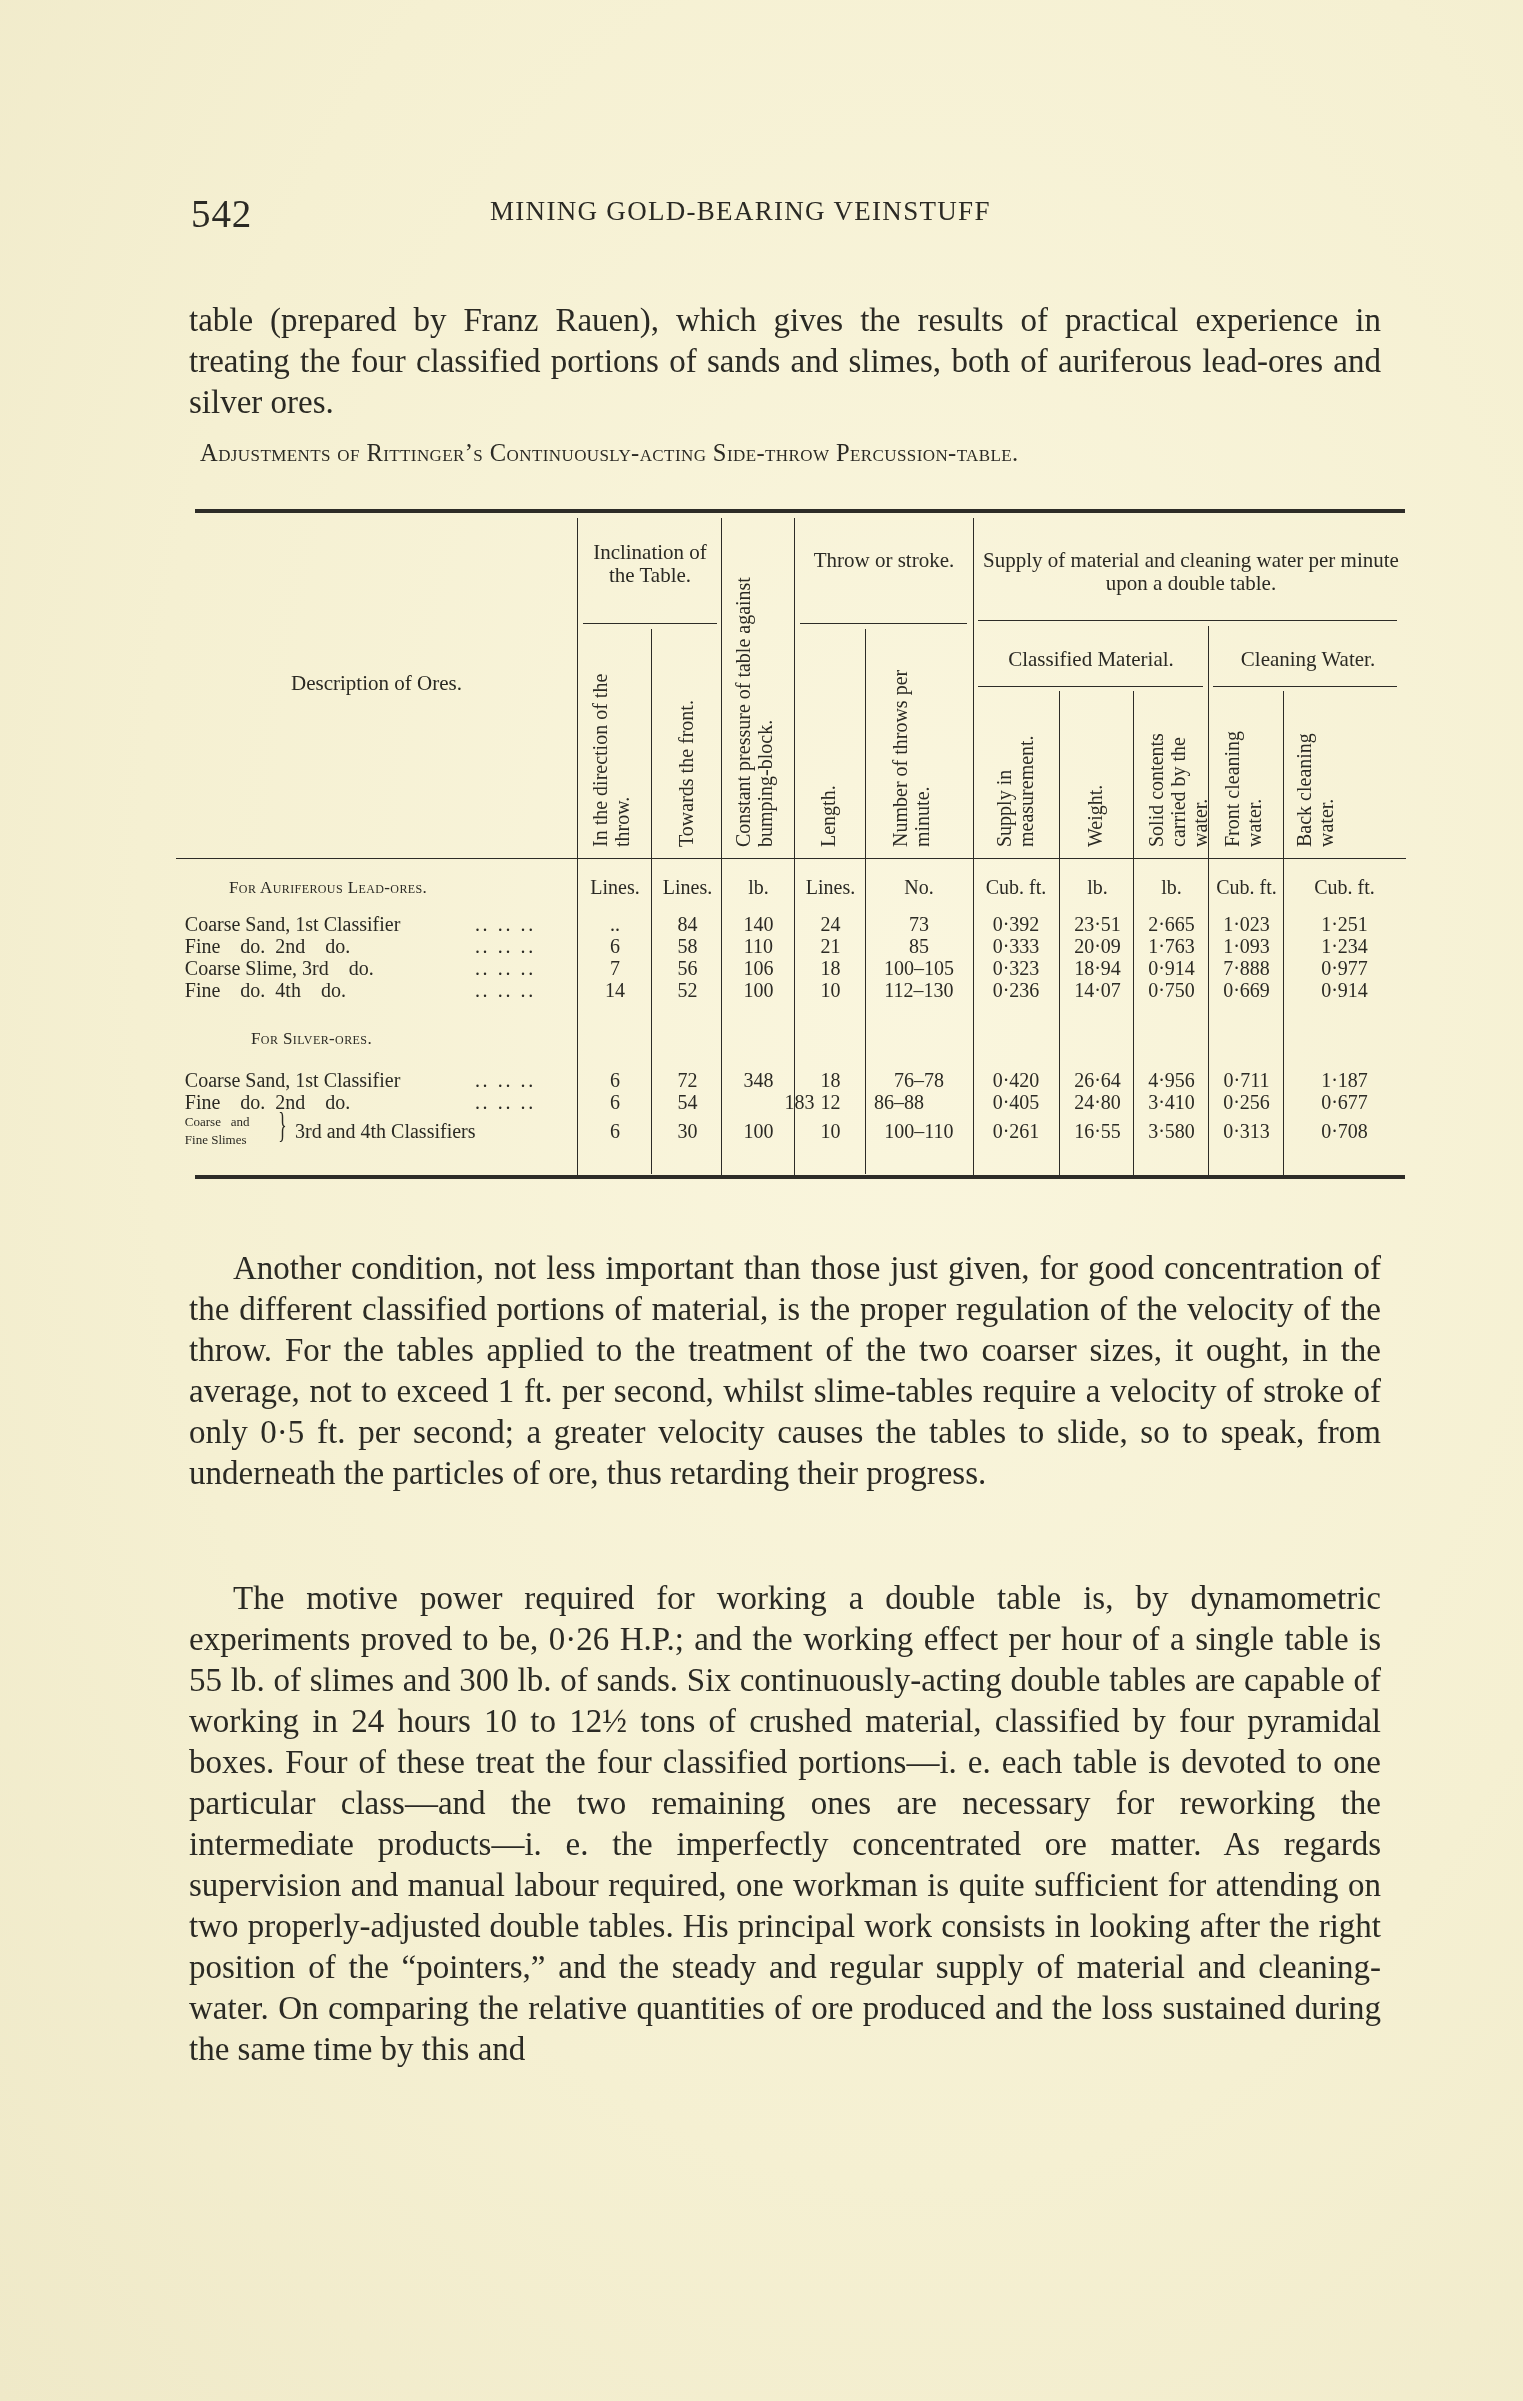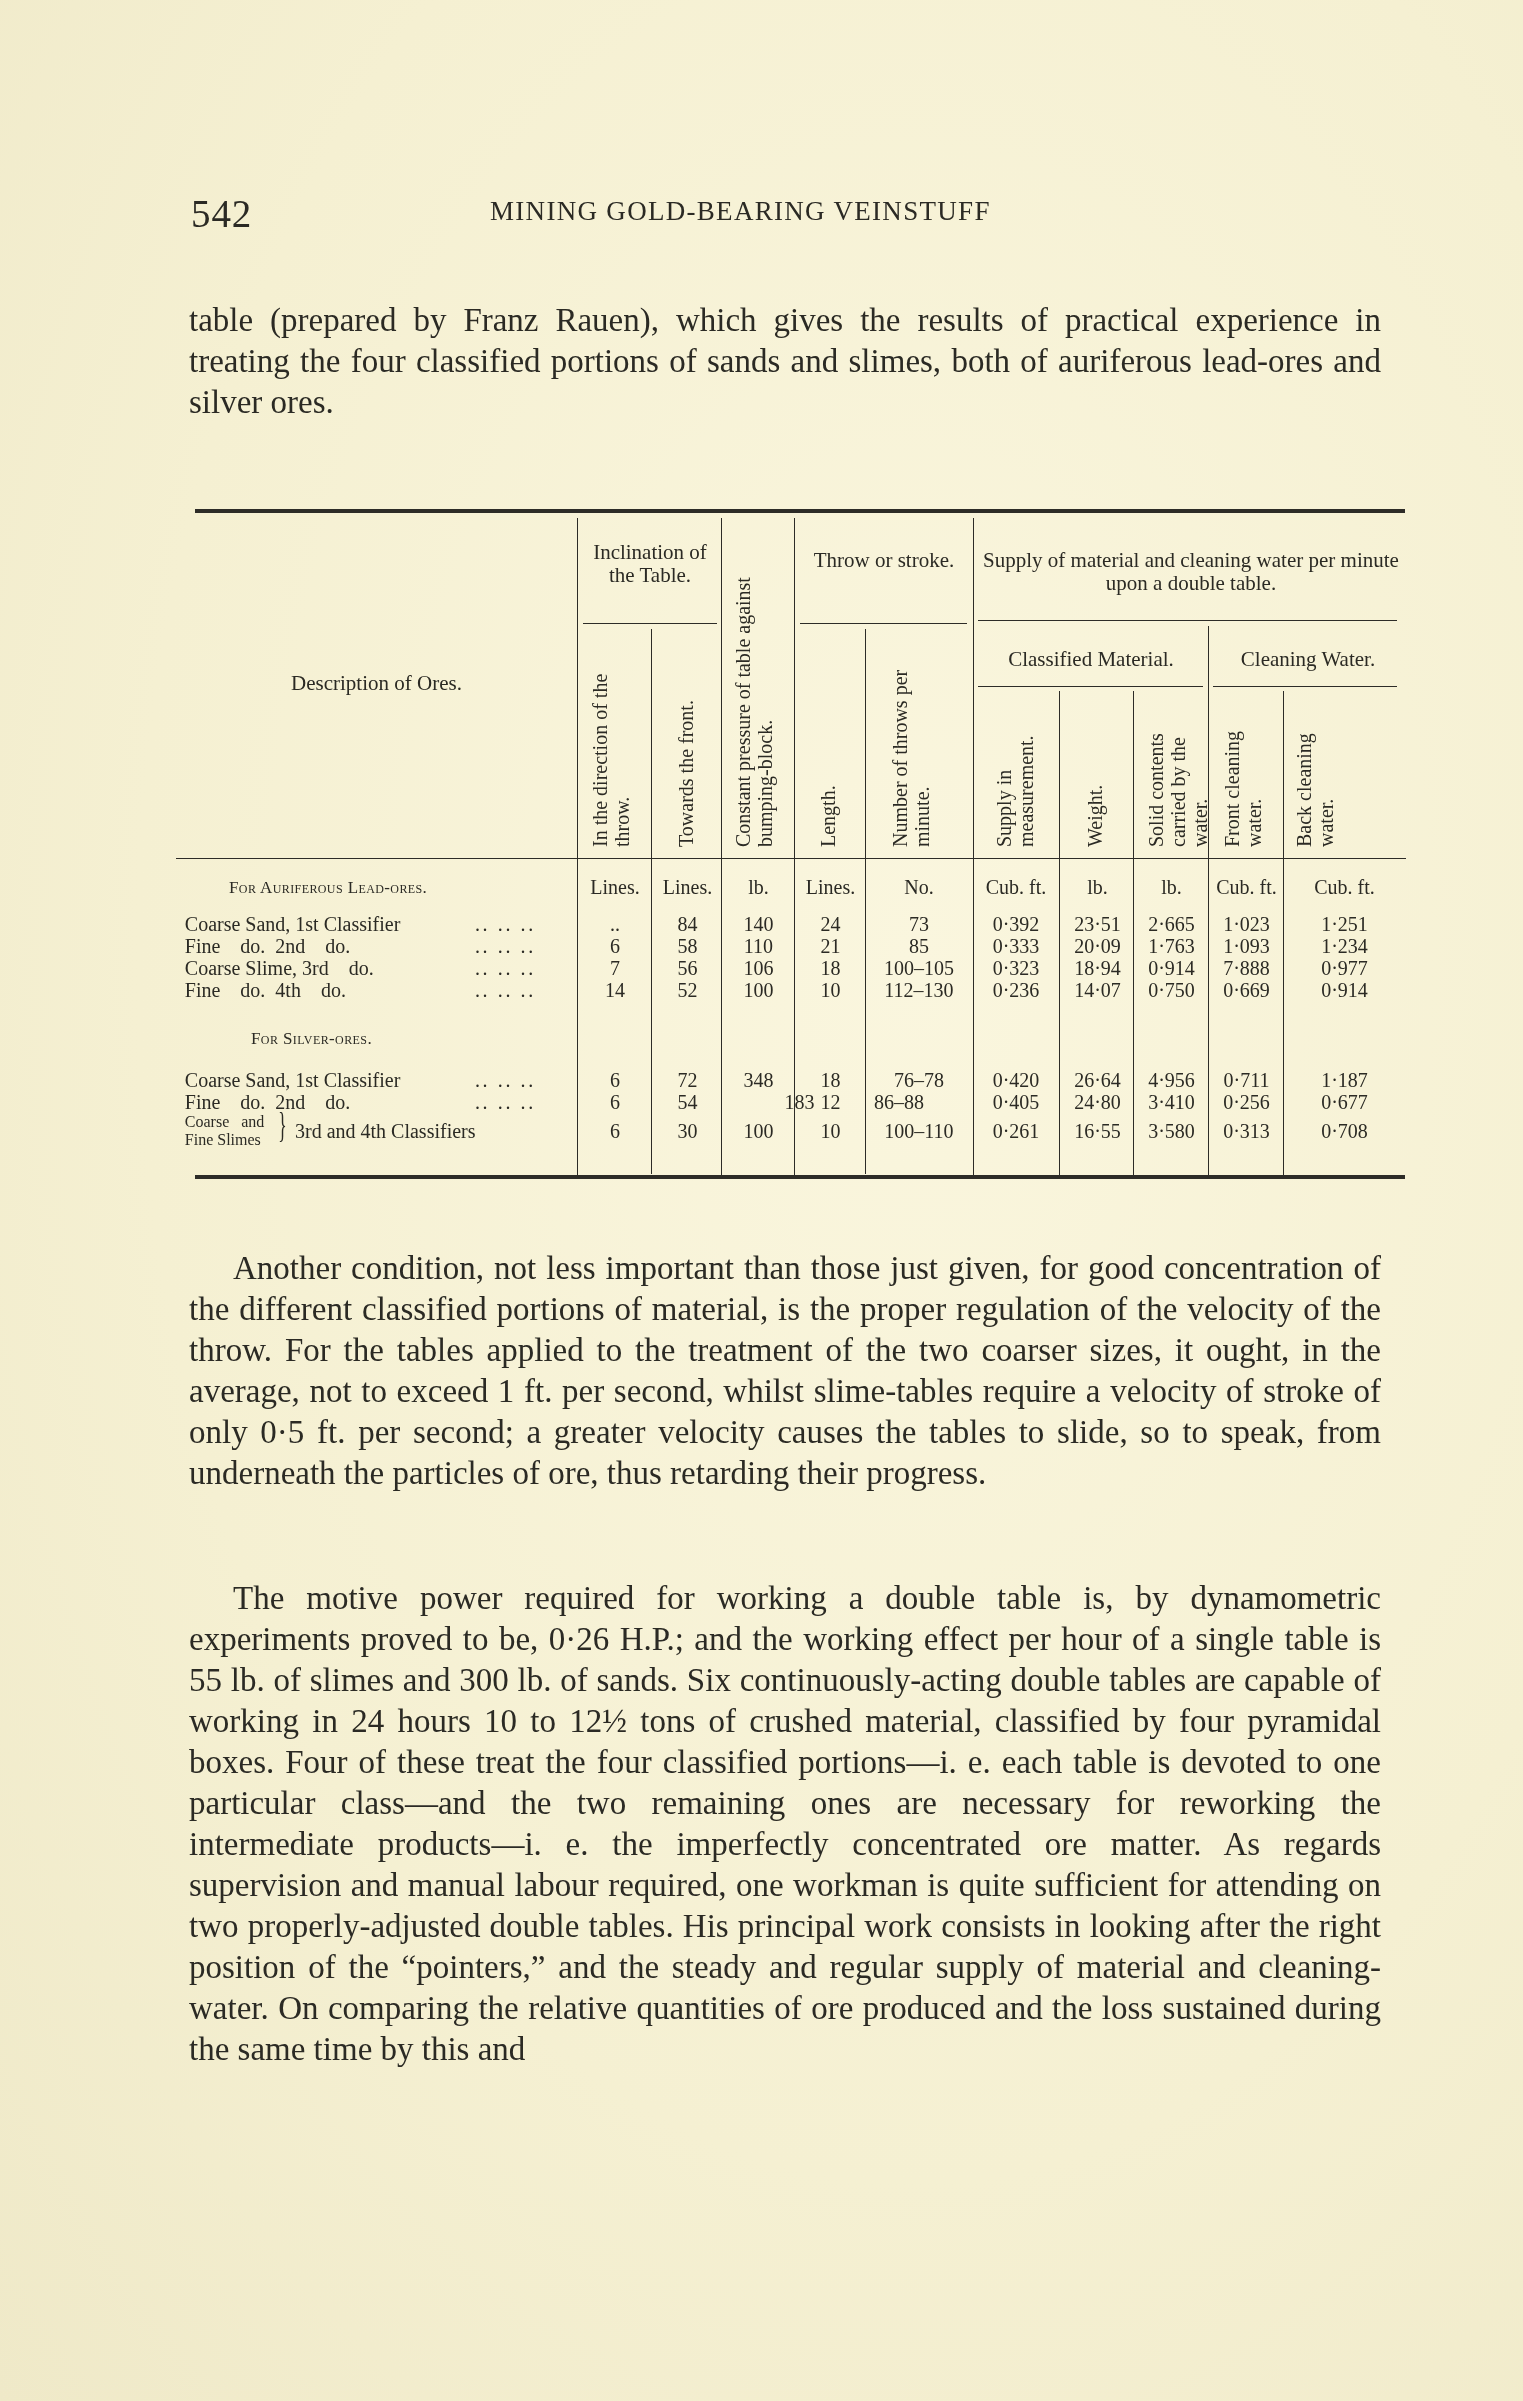--- a/index.html
+++ b/index.html
@@ -33,36 +33,37 @@
   .rule.thick { height: 4.4px; }
   .hdr { position: absolute; text-align: center; font-size: 21px; line-height: 23px; }
   .rot { position: absolute; font-size: 20px; line-height: 22px; text-align: left;
          transform-origin: left top; transform: rotate(-90deg); white-space: nowrap; }
   .unit { position: absolute; font-size: 20px; text-align: center; }
   .section-title { position: absolute; font-size: 17px; font-variant: small-caps; letter-spacing: 0.4px; white-space: nowrap; }
   .row { position: absolute; left: 0; width: 1230px; height: 23px; font-size: 20px; }
   .cell { position: absolute; text-align: center; white-space: nowrap; }
   .desc { position: absolute; left: 8.8px; white-space: nowrap; }
   .dots { position: absolute; white-space: nowrap; letter-spacing: 2.6px; }
-  .brace-desc { position: absolute; left: 8.8px; font-size: 16px; line-height: 17.6px; }
+  .brace-desc { position: absolute; left: 8.8px; font-size: 13px; line-height: 17.6px; }
   .brace { position: absolute; font-size: 35px; line-height: 35px; transform: scaleX(0.5); }
   .brace-rest { position: absolute; white-space: nowrap; }
 </style>
 </head>
 <body>
 
 <div class="page">
 
   <div class="running-head">
     <span class="page-number">542</span>
     <span class="running-title">MINING GOLD-BEARING VEINSTUFF</span>
   </div>
 
   <p class="para intro">table (prepared by Franz Rauen), which gives the results of practical experience in treating the four classified portions of sands and slimes, both of auriferous lead-ores and silver ores.</p>
 
+  <div class="table-caption">Adjustments of Rittinger’s Continuously-acting Side-throw Percussion-table.</div>
 
   <div class="tbl">
 
     <div class="rule thick" style="left:19.3px; top:0; width:1210px;"></div>
     <div class="rule thick" style="left:19.3px; top:666px; width:1210px;"></div>
 
     <div class="rule h" style="left:0; top:349px; width:1230px;"></div>
 
     <div class="rule v" style="left:401px; top:8.8px; height:657px;"></div>
     <div class="rule v" style="left:545px; top:8.8px; height:657px;"></div>

